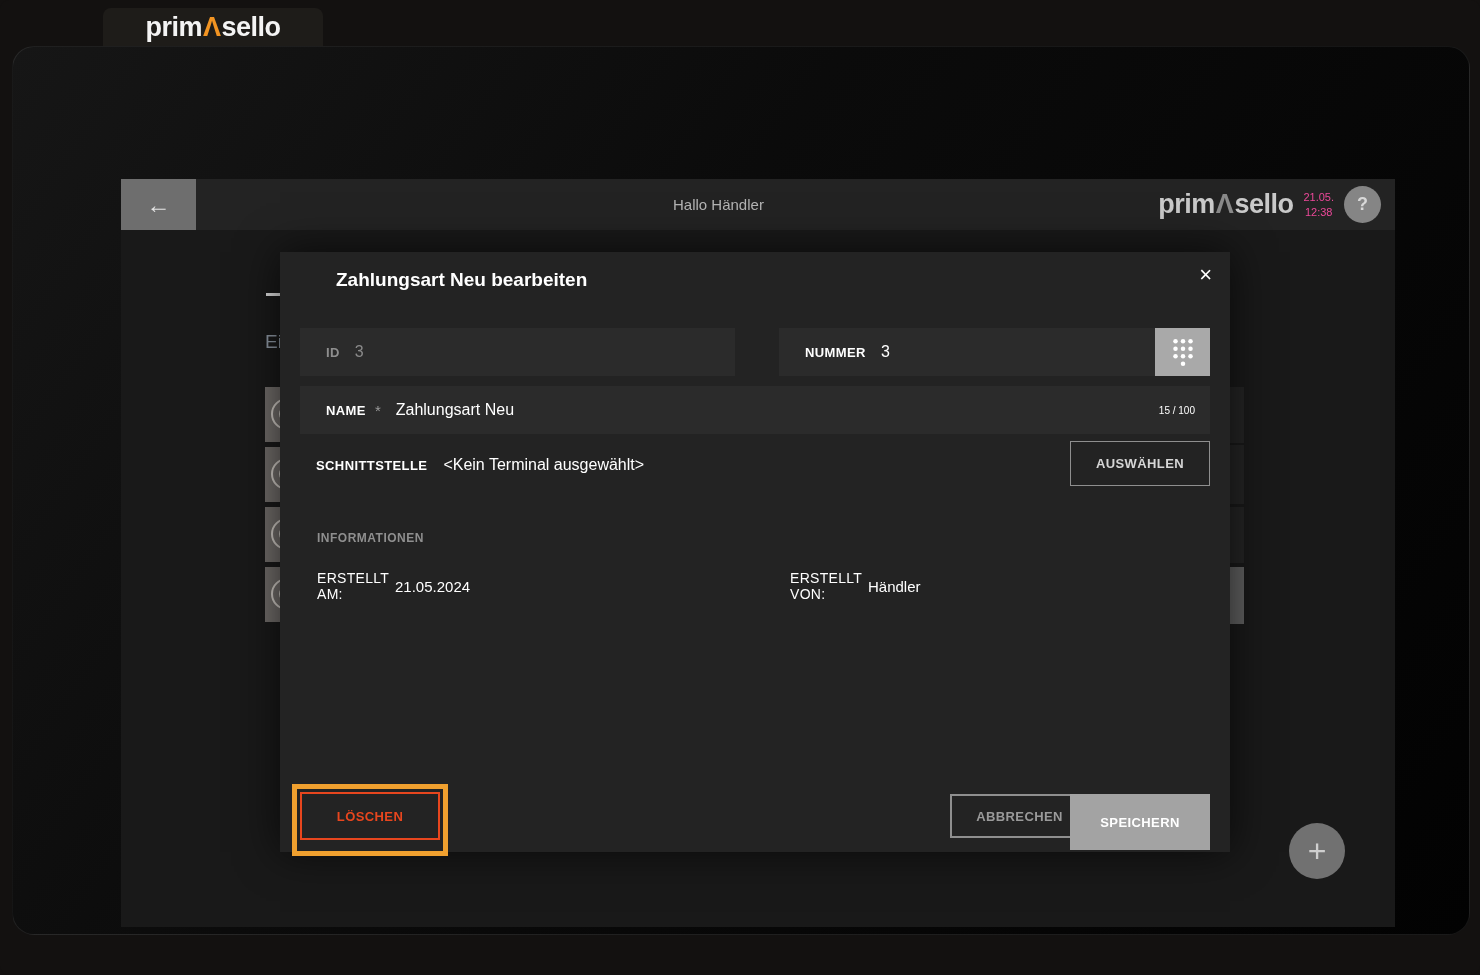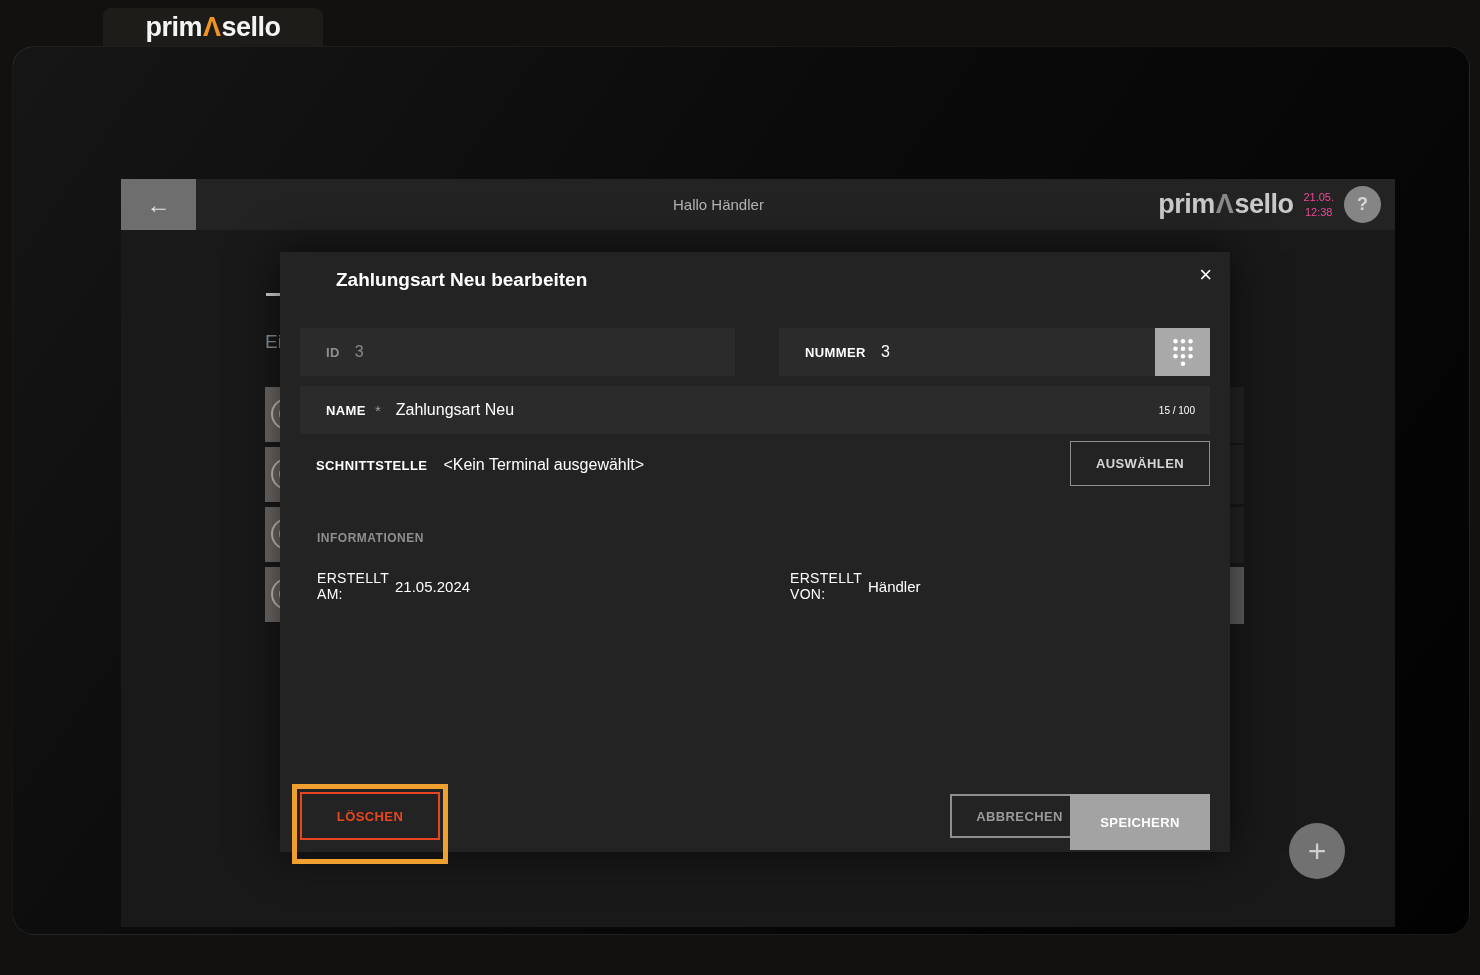--- a/index.html
+++ b/index.html
@@ -92,21 +92,21 @@
   .section-title { position:absolute; left:37px; top:279px; color:#8f8f8f; font-size:12px;
                    font-weight:bold; letter-spacing:0.5px; }
 
   .info-item { position:absolute; top:318px; display:flex; align-items:center; gap:14px; }
   .info-item .info-label { width:64px; font-size:14px; font-weight:normal; color:#ffffff;
                            line-height:16px; letter-spacing:0.3px; }
   .info-item .info-value { font-size:15px; color:#ffffff; }
   .created-at { left:37px; }
   .created-by { left:510px; }
 
-  .annotation-box { position:absolute; left:12px; top:532px; width:156px; height:80px;
+  .annotation-box { position:absolute; left:12px; top:532px; width:156px; height:72px;
                     border:5px solid #F0A02F; }
   .delete-btn { position:absolute; left:3px; top:3px; width:140px; height:48px;
                 border:2px solid #E8461E; color:#E8461E; background:transparent;
                 font-size:13px; font-weight:bold; letter-spacing:0.4px; cursor:pointer;
                 font-family:"Liberation Sans", sans-serif; }
   .cancel-btn { left:634px; top:542px; width:139px; height:44px; border-width:2px; color:#9a9a9a;margin-left:36px; }
   .save-btn { position:absolute; left:790px; top:542px; width:140px; height:56px;
               background:#a3a3a3; border:none; color:#ffffff; font-size:13px; font-weight:bold;
               letter-spacing:0.4px; cursor:pointer; font-family:"Liberation Sans", sans-serif; }
 </style>

